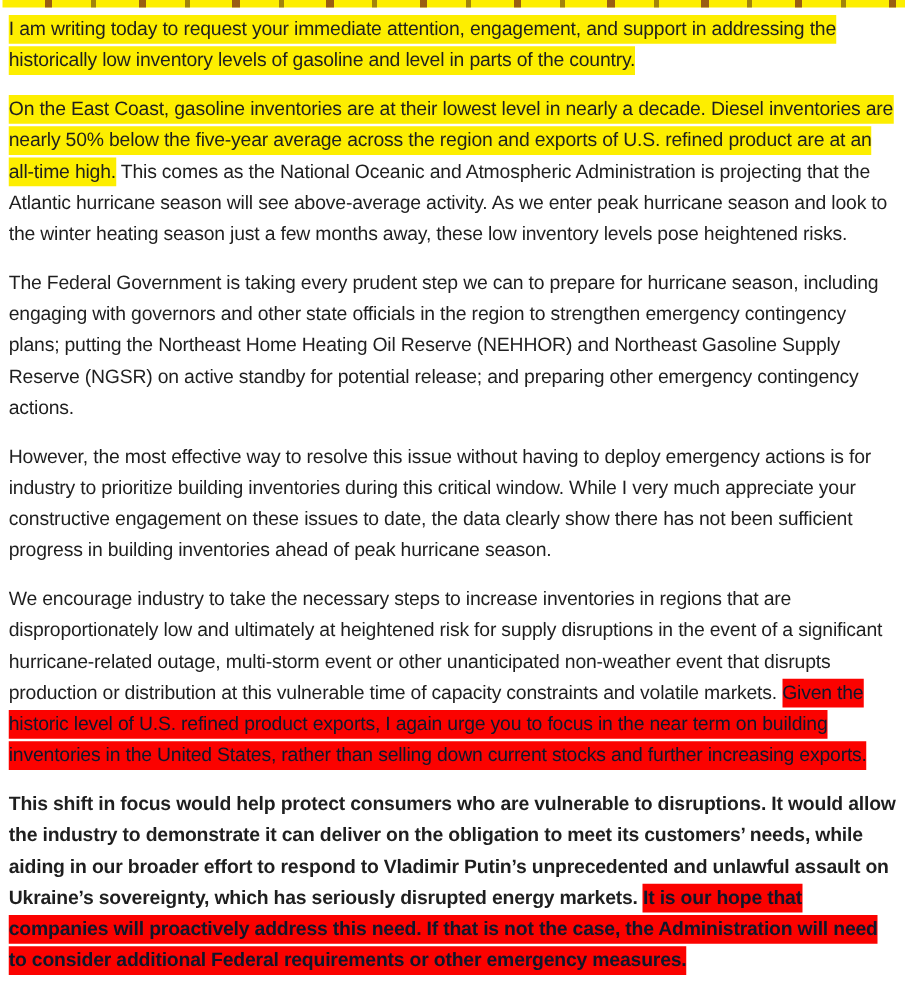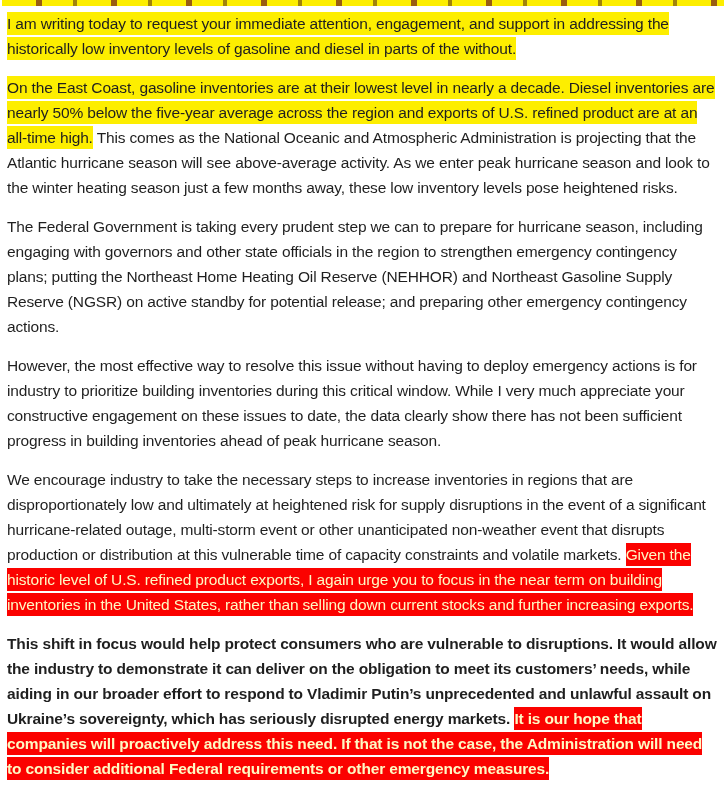--- a/index.html
+++ b/index.html
@@ -43,32 +43,32 @@
     font-weight: bold;
   }
   .hl-yellow {
     background-color: var(--hl-yellow, #fdee00);
     padding: 3px 0;
     box-decoration-break: clone;
     -webkit-box-decoration-break: clone;
   }
   .hl-red {
     background-color: var(--hl-red, #fb0200);
-    color: #fef9c3;
+    color: #0f172a;
     padding: 3px 0;
     box-decoration-break: clone;
     -webkit-box-decoration-break: clone;
   }
 </style>
 </head>
 <body style="background: rgb(255, 255, 255);">
 
 <div class="page">
   <div class="clipped-line"></div>
   <div class="doc-body">
-      <p class="para"><span class="hl-yellow">I am writing today to request your immediate attention, engagement, and support in addressing the historically low inventory levels of gasoline and diesel in parts of the without.</span></p>
+      <p class="para"><span class="hl-yellow">I am writing today to request your immediate attention, engagement, and support in addressing the historically low inventory levels of gasoline and level in parts of the country.</span></p>
       <p class="para"><span class="hl-yellow">On the East Coast, gasoline inventories are at their lowest level in nearly a decade. Diesel inventories are nearly 50% below the five-year average across the region and exports of U.S. refined product are at an all-time high.</span><span> This comes as the National Oceanic and Atmospheric Administration is projecting that the Atlantic hurricane season will see above-average activity. As we enter peak hurricane season and look to the winter heating season just a few months away, these low inventory levels pose heightened risks.</span></p>
       <p class="para"><span>The Federal Government is taking every prudent step we can to prepare for hurricane season, including engaging with governors and other state officials in the region to strengthen emergency contingency plans; putting the Northeast Home Heating Oil Reserve (NEHHOR) and Northeast Gasoline Supply Reserve (NGSR) on active standby for potential release; and preparing other emergency contingency actions.</span></p>
       <p class="para"><span>However, the most effective way to resolve this issue without having to deploy emergency actions is for industry to prioritize building inventories during this critical window. While I very much appreciate your constructive engagement on these issues to date, the data clearly show there has not been sufficient progress in building inventories ahead of peak hurricane season.</span></p>
       <p class="para"><span>We encourage industry to take the necessary steps to increase inventories in regions that are disproportionately low and ultimately at heightened risk for supply disruptions in the event of a significant hurricane-related outage, multi-storm event or other unanticipated non-weather event that disrupts production or distribution at this vulnerable time of capacity constraints and volatile markets.</span><span> </span><span class="hl-red">Given the historic level of U.S. refined product exports, I again urge you to focus in the near term on building inventories in the United States, rather than selling down current stocks and further increasing exports.</span></p>
       <p class="para"><span>This shift in focus would help protect consumers who are vulnerable to disruptions. It would allow the industry to demonstrate it can deliver on the obligation to meet its customers’ needs, while aiding in our broader effort to respond to Vladimir Putin’s unprecedented and unlawful assault on Ukraine’s sovereignty, which has seriously disrupted energy markets.</span><span> </span><span class="hl-red">It is our hope that companies will proactively address this need. If that is not the case, the Administration will need to consider additional Federal requirements or other emergency measures.</span></p>
     </div>
 </div>
 
 </body></html>

